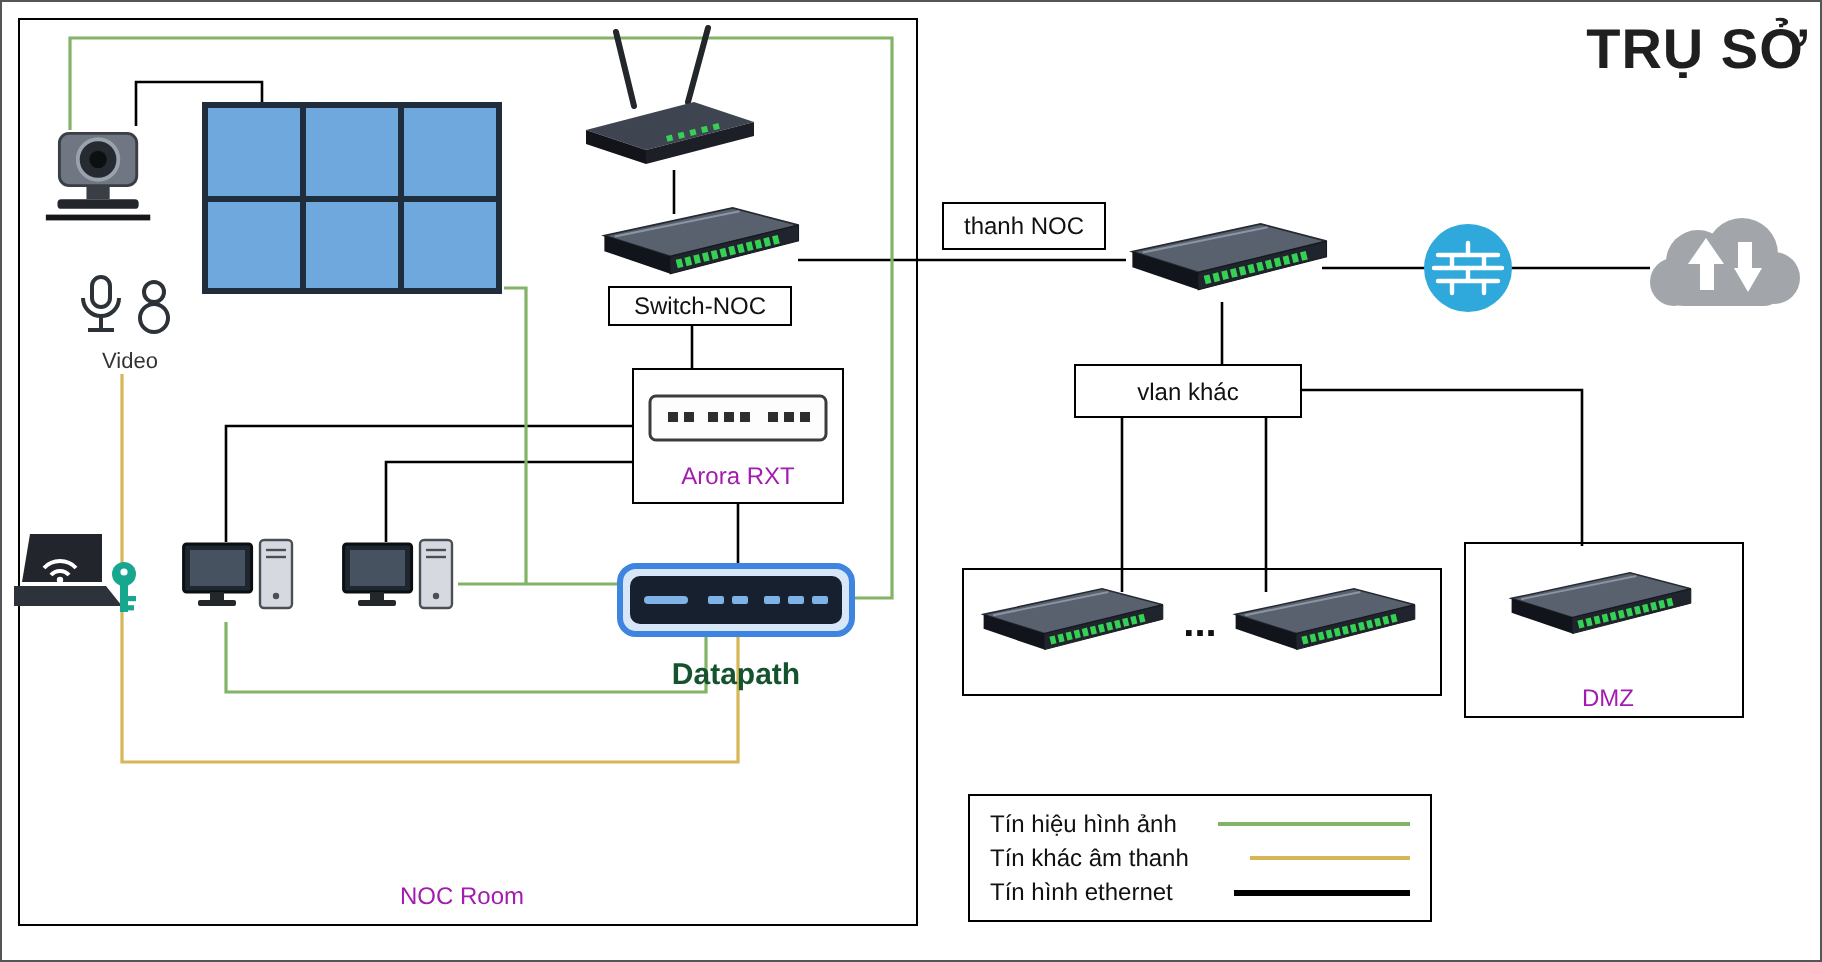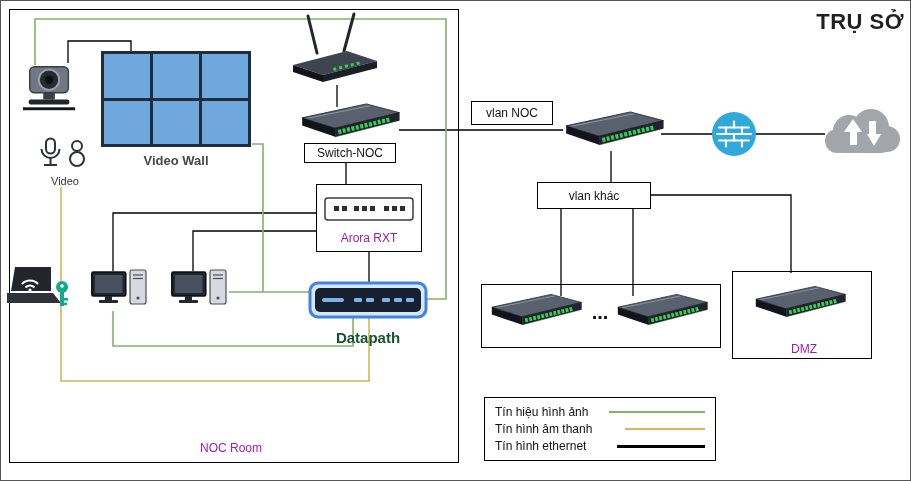--- a/index.html
+++ b/index.html
@@ -2,21 +2,21 @@
 <html><head>
 <meta charset="utf-8">
 <style>
   html,body{margin:0;padding:0;background:#fff;font-family:"Liberation Sans","DejaVu Sans",sans-serif;}
   .canvas{position:relative;width:911px;height:481px;background:#fff;border:1px solid #555;box-sizing:border-box;overflow:hidden;}
   .box{position:absolute;border:1px solid #000;box-sizing:border-box;background:transparent;}
   .labelbox{position:absolute;border:1px solid #000;background:#fff;box-sizing:border-box;display:flex;align-items:center;justify-content:center;font-size:12px;color:#111;}
   .txt{position:absolute;font-size:12px;color:#a21caf;text-align:center;}
   .dev{position:absolute;overflow:visible;}
   .wires{position:absolute;left:0;top:0;pointer-events:none;}
-  .title{position:absolute;top:8px;right:6px;font-size:22px;font-weight:600;letter-spacing:.5px;color:#1f1f1f;}
+  .title{position:absolute;top:8px;right:6px;font-size:28px;font-weight:600;letter-spacing:.5px;color:#1f1f1f;}
   .video-wall{position:absolute;left:100px;top:50px;width:150px;height:96px;display:grid;grid-template-columns:repeat(3,1fr);grid-template-rows:repeat(2,1fr);gap:3px;background:#1f2d3d;border:3px solid #1f2d3d;box-sizing:border-box;}
   .vw-cell{background:#6fa8dc;}
   .vw-label{left:100px;top:152px;width:150px;font-size:13px;font-weight:700;color:#474747;}
   .audio-label{left:28px;top:174px;width:72px;font-size:11px;color:#333;}
   .datapath-label{left:317px;top:328px;width:100px;font-size:15px;font-weight:700;color:#14532d;}
   .dots{position:absolute;left:586px;top:300px;width:26px;text-align:center;font-size:20px;font-weight:700;color:#111;}
   .legend{position:absolute;left:483px;top:396px;width:232px;height:64px;border:1px solid #000;box-sizing:border-box;display:flex;flex-direction:column;justify-content:space-around;padding:5px 10px;}
   .legend-row{display:flex;align-items:center;justify-content:space-between;}
   .legend-label{font-size:12px;color:#111;white-space:nowrap;}
   .legend-line{height:2px;display:inline-block;}
@@ -188,21 +188,21 @@
     </g>
     <g fill="none" stroke="#d6b656" stroke-width="1.6">
       <polyline points="60,186 60,380 368,380 368,317"></polyline>
     </g>
   </svg>
 
   <div class="labelbox" style="left:303px;top:142px;width:92px;height:20px">
     <span>Switch-NOC</span>
   </div>
   <div class="labelbox" style="left:470px;top:100px;width:82px;height:24px">
-    <span>vlan NOC</span>
+    <span>thanh NOC</span>
   </div>
   <div class="labelbox" style="left:536px;top:181px;width:114px;height:27px">
     <span>vlan khác</span>
   </div>
   <div class="labelbox" style="left:315px;top:183px;width:106px;height:68px;background:#fff;flex-direction:column;justify-content:flex-start"></div>
 
   <div class="video-wall">
     <div class="vw-cell"></div>
     <div class="vw-cell"></div>
     <div class="vw-cell"></div>
@@ -251,35 +251,34 @@
       <use href="#sym-switch"></use>
     </svg>
   <svg class="dev" style="left:612px;top:288px;width:96px;height:46px">
       <use href="#sym-switch"></use>
     </svg>
   <svg class="dev" style="left:750px;top:280px;width:96px;height:46px">
       <use href="#sym-switch"></use>
     </svg>
 
   <div class="title">TRỤ SỞ</div>
-  <div class="txt vw-label">Video Wall</div>
   <div class="txt audio-label">Video</div>
   <div class="txt" style="left:315px;top:230px;width:106px">Arora RXT</div>
   <div class="txt datapath-label">Datapath</div>
   <div class="txt" style="left:160px;top:440px;width:140px">NOC Room</div>
   <div class="dots">...</div>
   <div class="txt" style="left:741px;top:341px;width:124px">DMZ</div>
 
   <div class="legend">
     <div class="legend-row">
       <span class="legend-label">Tín hiệu hình ảnh</span>
       <span class="legend-line lg-video"></span>
     </div>
     <div class="legend-row">
-      <span class="legend-label">Tín hình âm thanh</span>
+      <span class="legend-label">Tín khác âm thanh</span>
       <span class="legend-line lg-audio"></span>
     </div>
     <div class="legend-row">
       <span class="legend-label">Tín hình ethernet</span>
       <span class="legend-line lg-eth"></span>
     </div>
   </div>
 
 </div>
 

